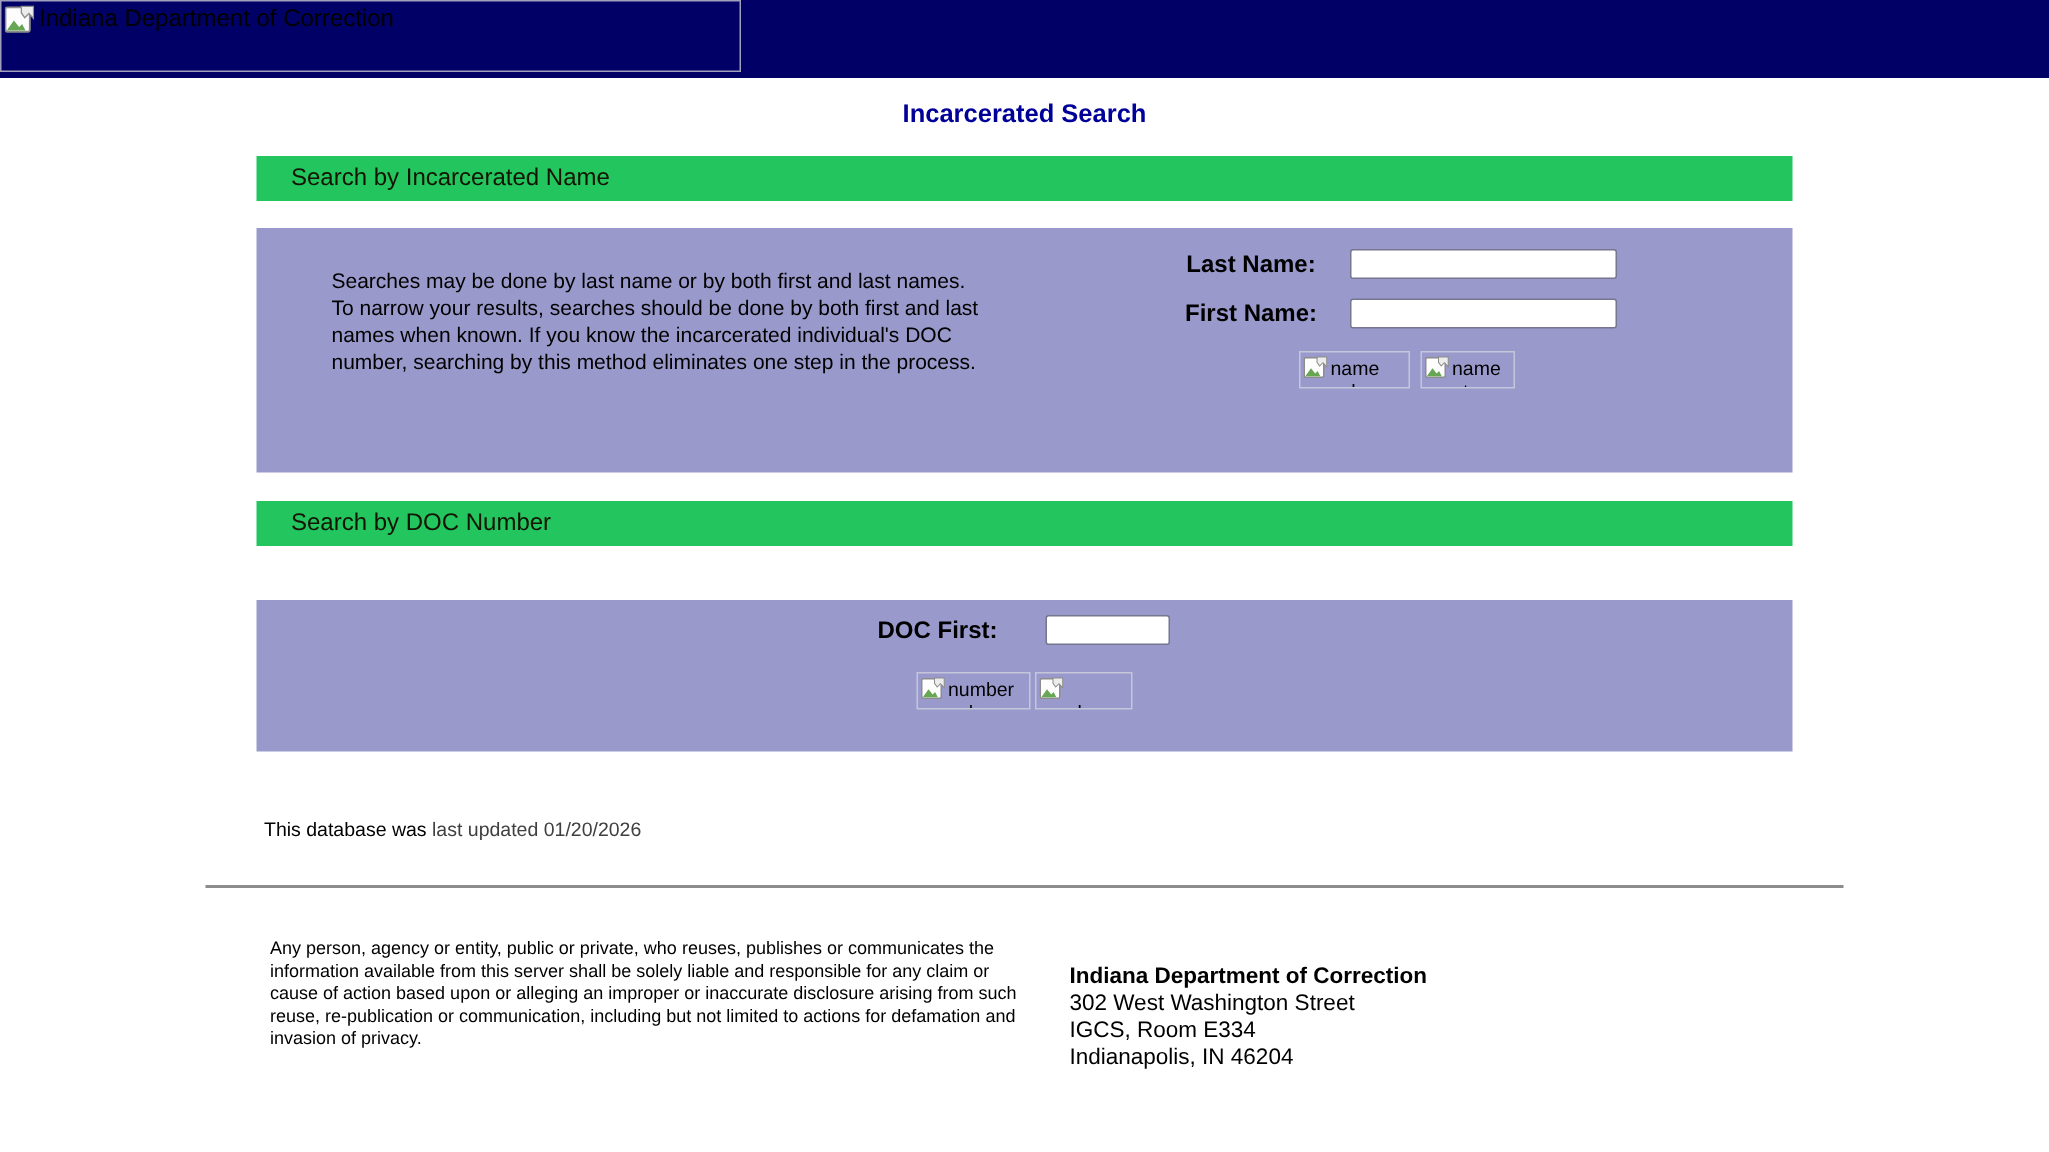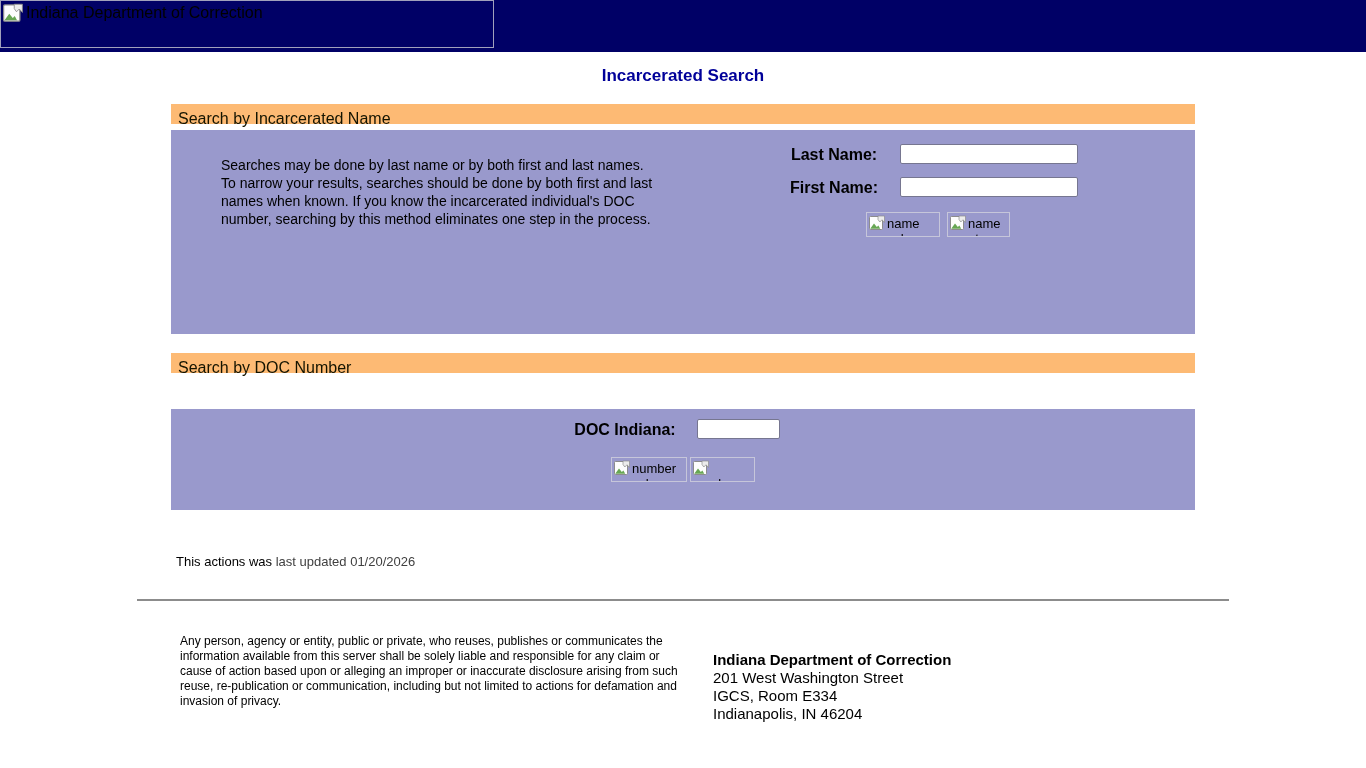--- a/index.html
+++ b/index.html
@@ -38,35 +38,35 @@
     text-align: center;
     color: #000099;
     font-size: 17px;
     font-weight: 700;
   }
 
   
   .container { width: 1024px; margin: 0 auto; }
 
   .section-bar {
-    height: 20px;
+    height: 30px;
     line-height: 30px;
-    background: #fdba74;
+    background: #22c55e;
     color: #141400;
     font-size: 16px;
-    padding-left: 7px;
+    padding-left: 23px;
   }
   .bar-name { margin-top: 18px; }
   .bar-doc  { margin-top: 19px; }
 
   .panel {
     background: #9999cc;
     position: relative;
   }
-  .panel-name { margin-top: 6px; height: 204px; }
+  .panel-name { margin-top: 18px; height: 163px; }
   .panel-doc  { margin-top: 36px; height: 101px; }
 
   .desc {
     position: absolute;
     left: 50px;
     top: 26px;
     width: 434px;
     font-size: 14px;
     line-height: 18px;
     white-space: pre-wrap;
@@ -211,42 +211,42 @@
     <button class="img-btn btn-name-reset">
       <svg class="bi">
           <use href="#broken-img"></use>
         </svg><span>name reset</span>
     </button>
   </div>
 
   <div class="section-bar bar-doc">Search by DOC Number</div>
 
   <div class="panel panel-doc">
-    <label class="flabel lbl-doc">DOC Indiana:</label>
+    <label class="flabel lbl-doc">DOC First:</label>
     <input class="txt-input in-doc" type="text" value="" style="">
 
     <button class="img-btn btn-num-search">
       <svg class="bi">
           <use href="#broken-img"></use>
         </svg><span>number search</span>
     </button>
     <button class="img-btn btn-num-reset">
       <svg class="bi">
           <use href="#broken-img"></use>
         </svg><span>number reset</span>
     </button>
   </div>
 
-  <div class="status-line"><span>This actions was </span><a>last updated 01/20/2026</a></div>
+  <div class="status-line"><span>This database was </span><a>last updated 01/20/2026</a></div>
 
 </div>
 
 <hr class="divider">
 
 <div class="footer">
   <div class="foot-left">Any person, agency or entity, public or private, who reuses, publishes or communicates the information available from this server shall be solely liable and responsible for any claim or cause of action based upon or alleging an improper or inaccurate disclosure arising from such reuse, re-publication or communication, including but not limited to actions for defamation and invasion of privacy.</div>
   <div class="foot-right">
     <div class="org-name">Indiana Department of Correction</div>
-    <div class="addr">201 West Washington Street</div>
+    <div class="addr">302 West Washington Street</div>
     <div class="addr">IGCS, Room E334</div>
     <div class="addr">Indianapolis, IN 46204</div>
   </div>
 </div>
 
 </body></html>

